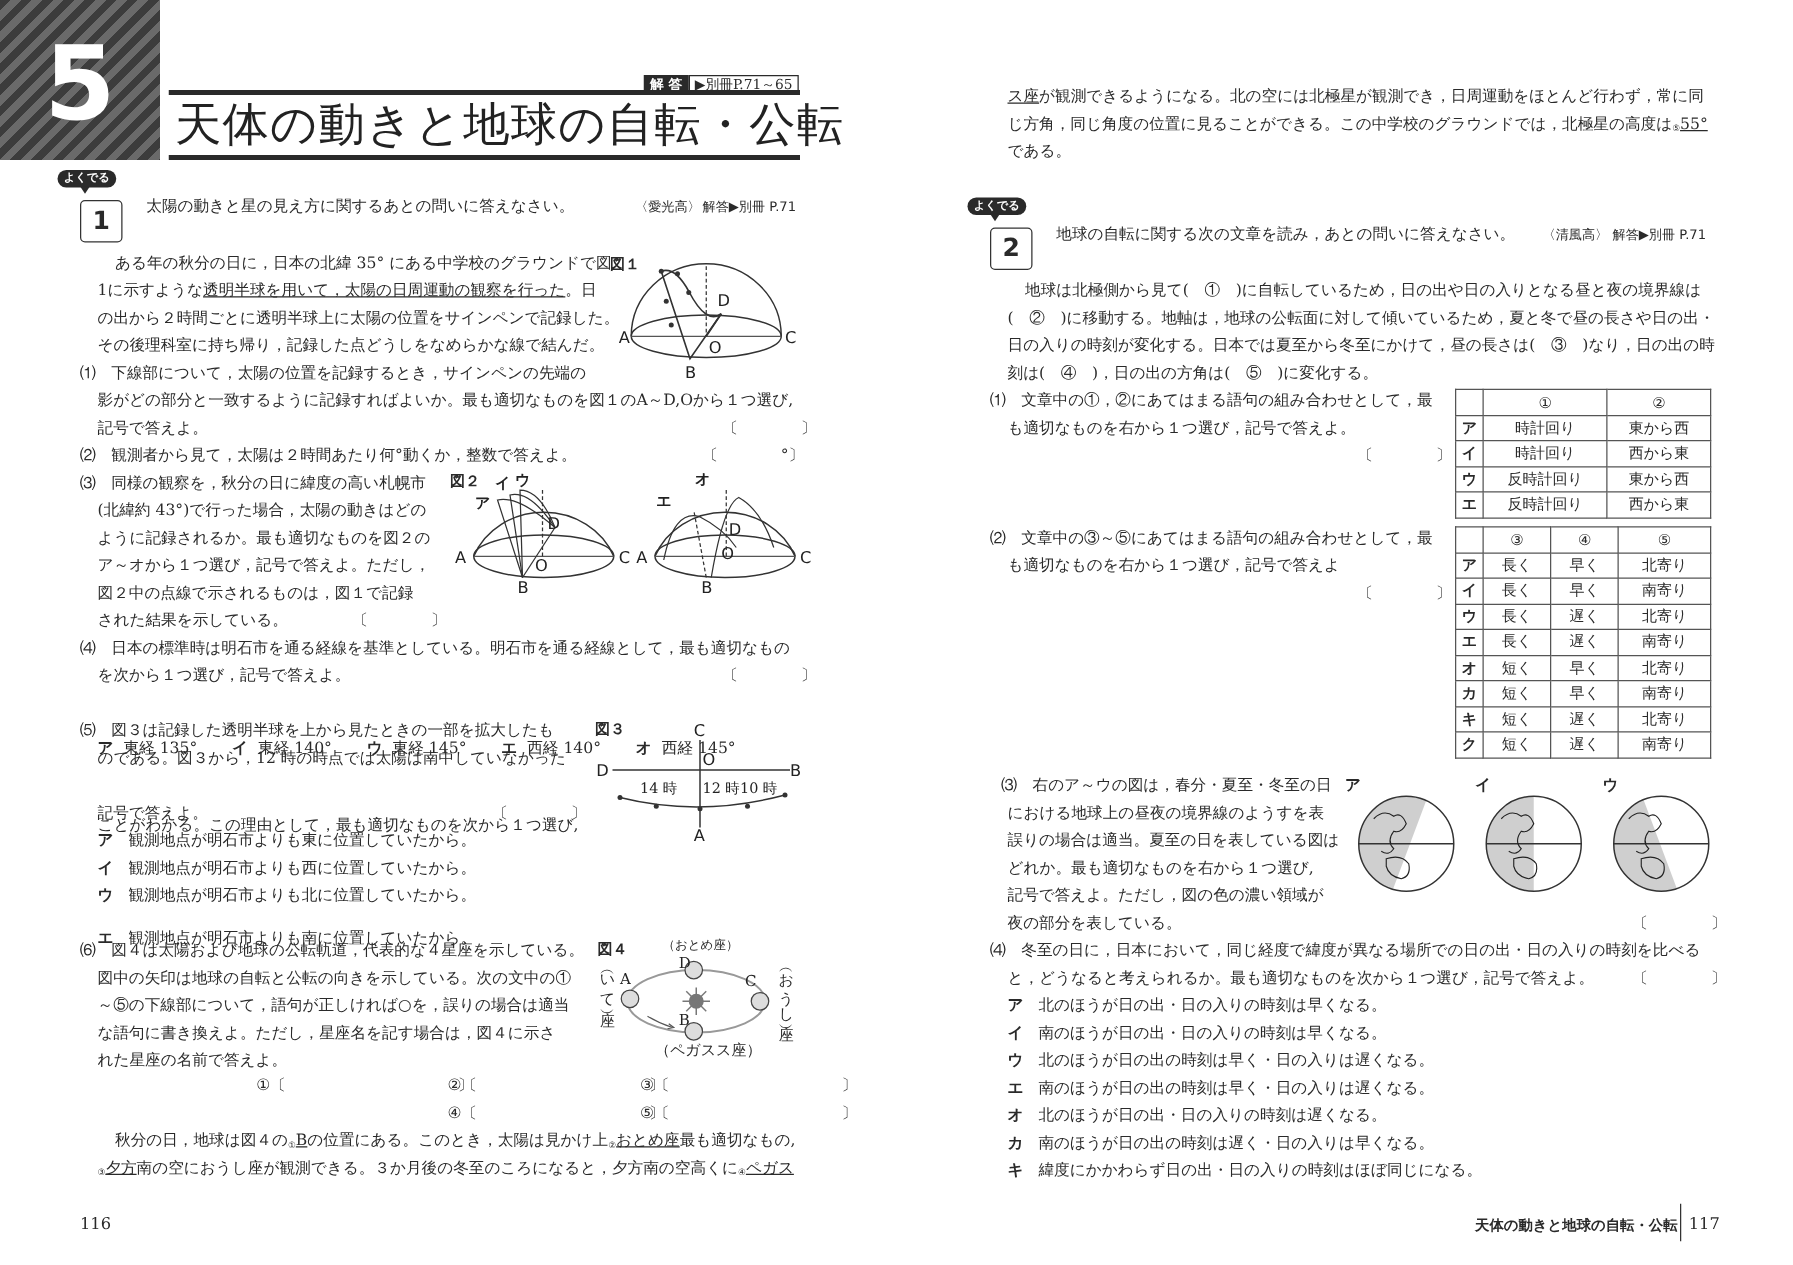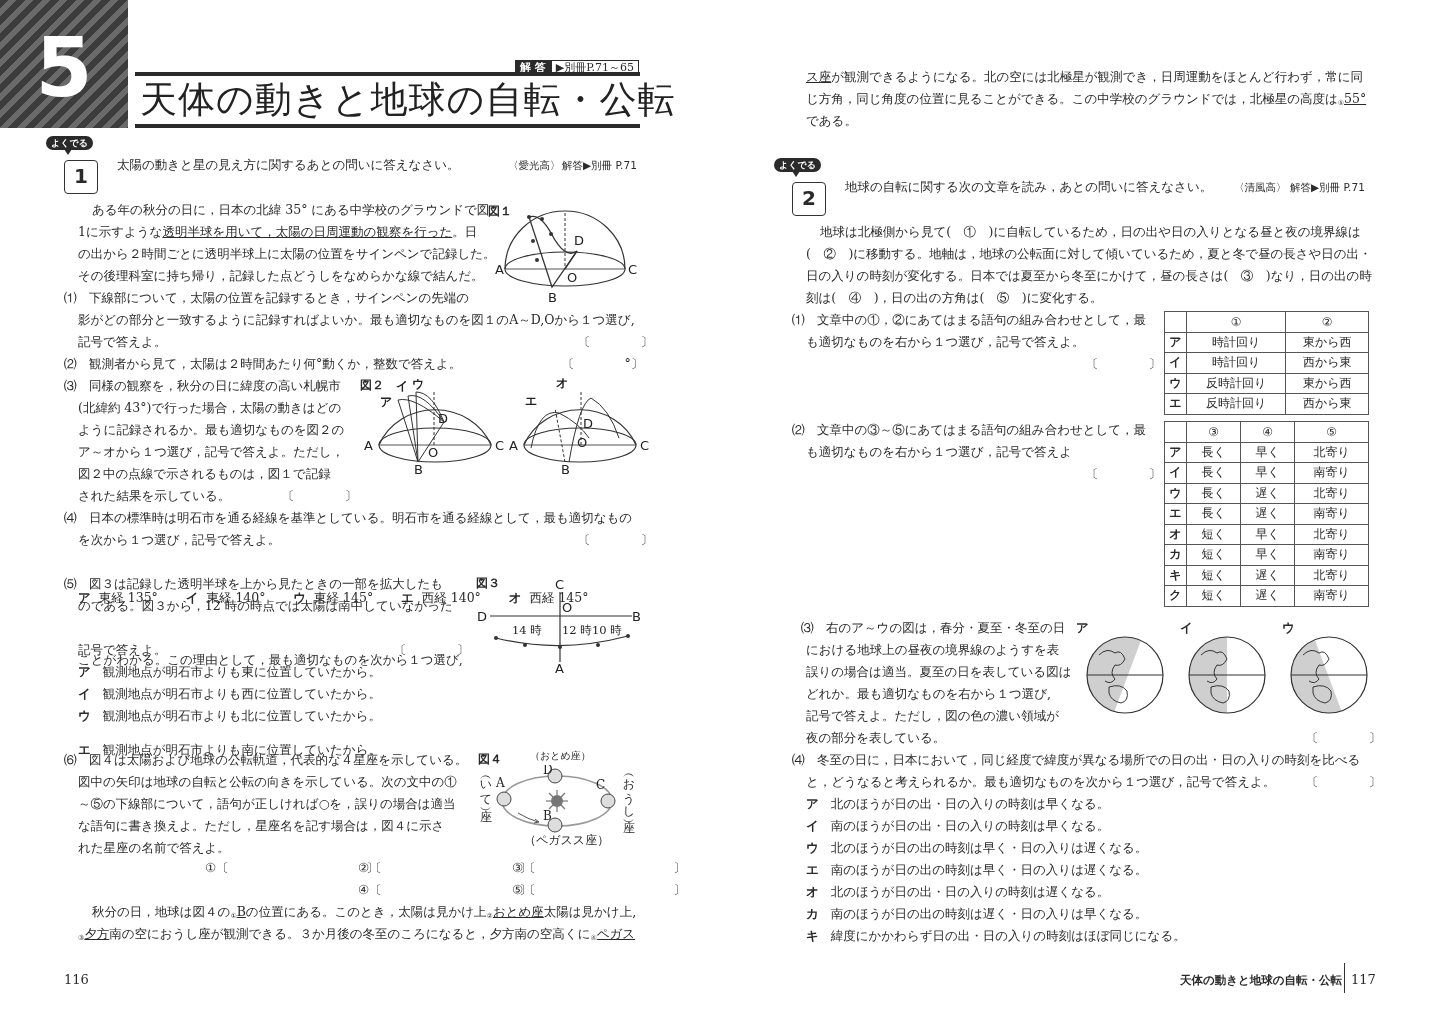--- a/index.html
+++ b/index.html
@@ -215,21 +215,21 @@
   <text x="53" y="55" font-size="12" font-family="DejaVu Serif" fill="#222">B</text>
 </svg>
 
 <div class="line" style="left:205px;top:857px;"><span>①</span><span>〔　　　　　　　　　　　〕</span></div>
 <div class="line" style="left:358px;top:857px;"><span>②</span><span>〔　　　　　　　　　　　〕</span></div>
 <div class="line" style="left:512px;top:857px;"><span>③</span><span>〔　　　　　　　　　　　〕</span></div>
 <div class="line" style="left:358px;top:879px;"><span>④</span><span>〔　　　　　　　　　　　〕</span></div>
 <div class="line" style="left:512px;top:879px;"><span>⑤</span><span>〔　　　　　　　　　　　〕</span></div>
 
 <div class="line" style="left:92px;top:901px;">
-  <span>秋分の日，地球は図４の</span><span class="sub">①</span><span class="ul">B</span><span>の位置にある。このとき，太陽は見かけ上</span><span class="sub">②</span><span class="ul">おとめ座</span><span>太陽は見かけ上,</span>
+  <span>秋分の日，地球は図４の</span><span class="sub">①</span><span class="ul">B</span><span>の位置にある。このとき，太陽は見かけ上</span><span class="sub">②</span><span class="ul">おとめ座</span><span>最も適切なもの,</span>
 </div>
 <div class="line" style="left:78px;top:923px;">
   <span class="sub">③</span><span class="ul">夕方</span><span>南の空におうし座が観測できる。３か月後の冬至のころになると，夕方南の空高くに</span><span class="sub">④</span><span class="ul">ペガス</span>
 </div>
 
 <div class="abs footer-num" style="left:64px;top:972px;">116</div>
 
 <div class="line" style="left:806px;top:66px;"><span class="ul">ス座</span><span>が観測できるようになる。北の空には北極星が観測でき，日周運動をほとんど行わず，常に同</span></div>
 <div class="line" style="left:806px;top:88px;"><span>じ方角，同じ角度の位置に見ることができる。この中学校のグラウンドでは，北極星の高度は</span><span class="sub">⑤</span><span class="ul">55°</span></div>
 <div class="line" style="left:806px;top:110px;">である。</div>

